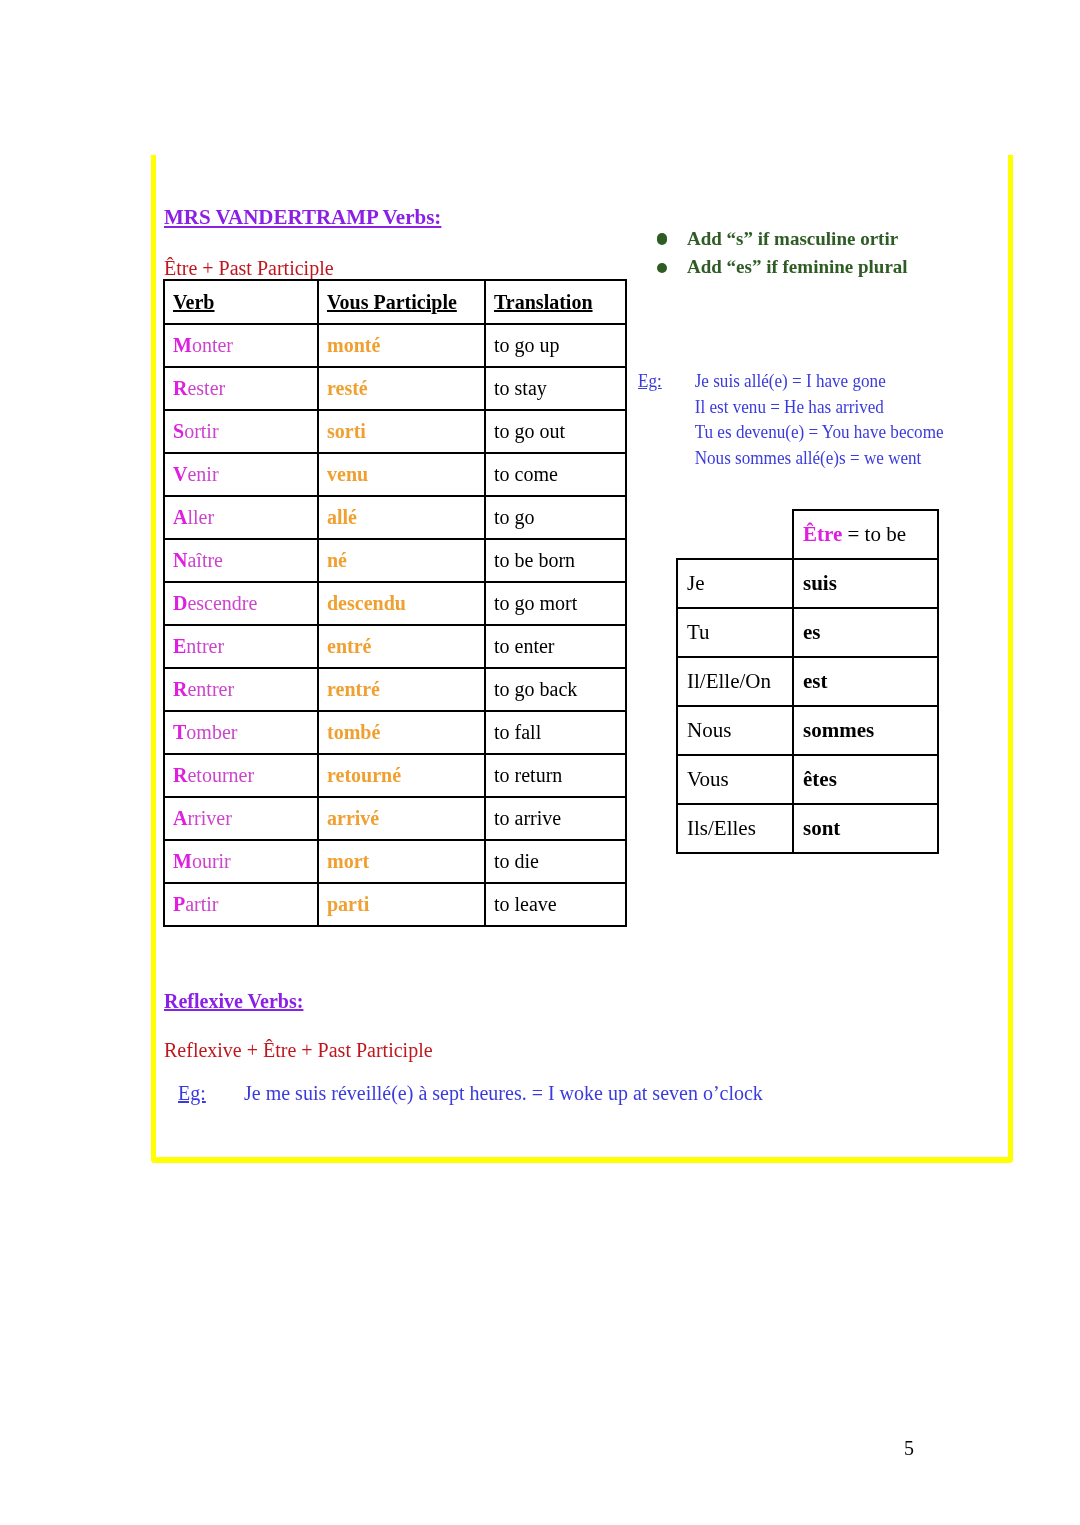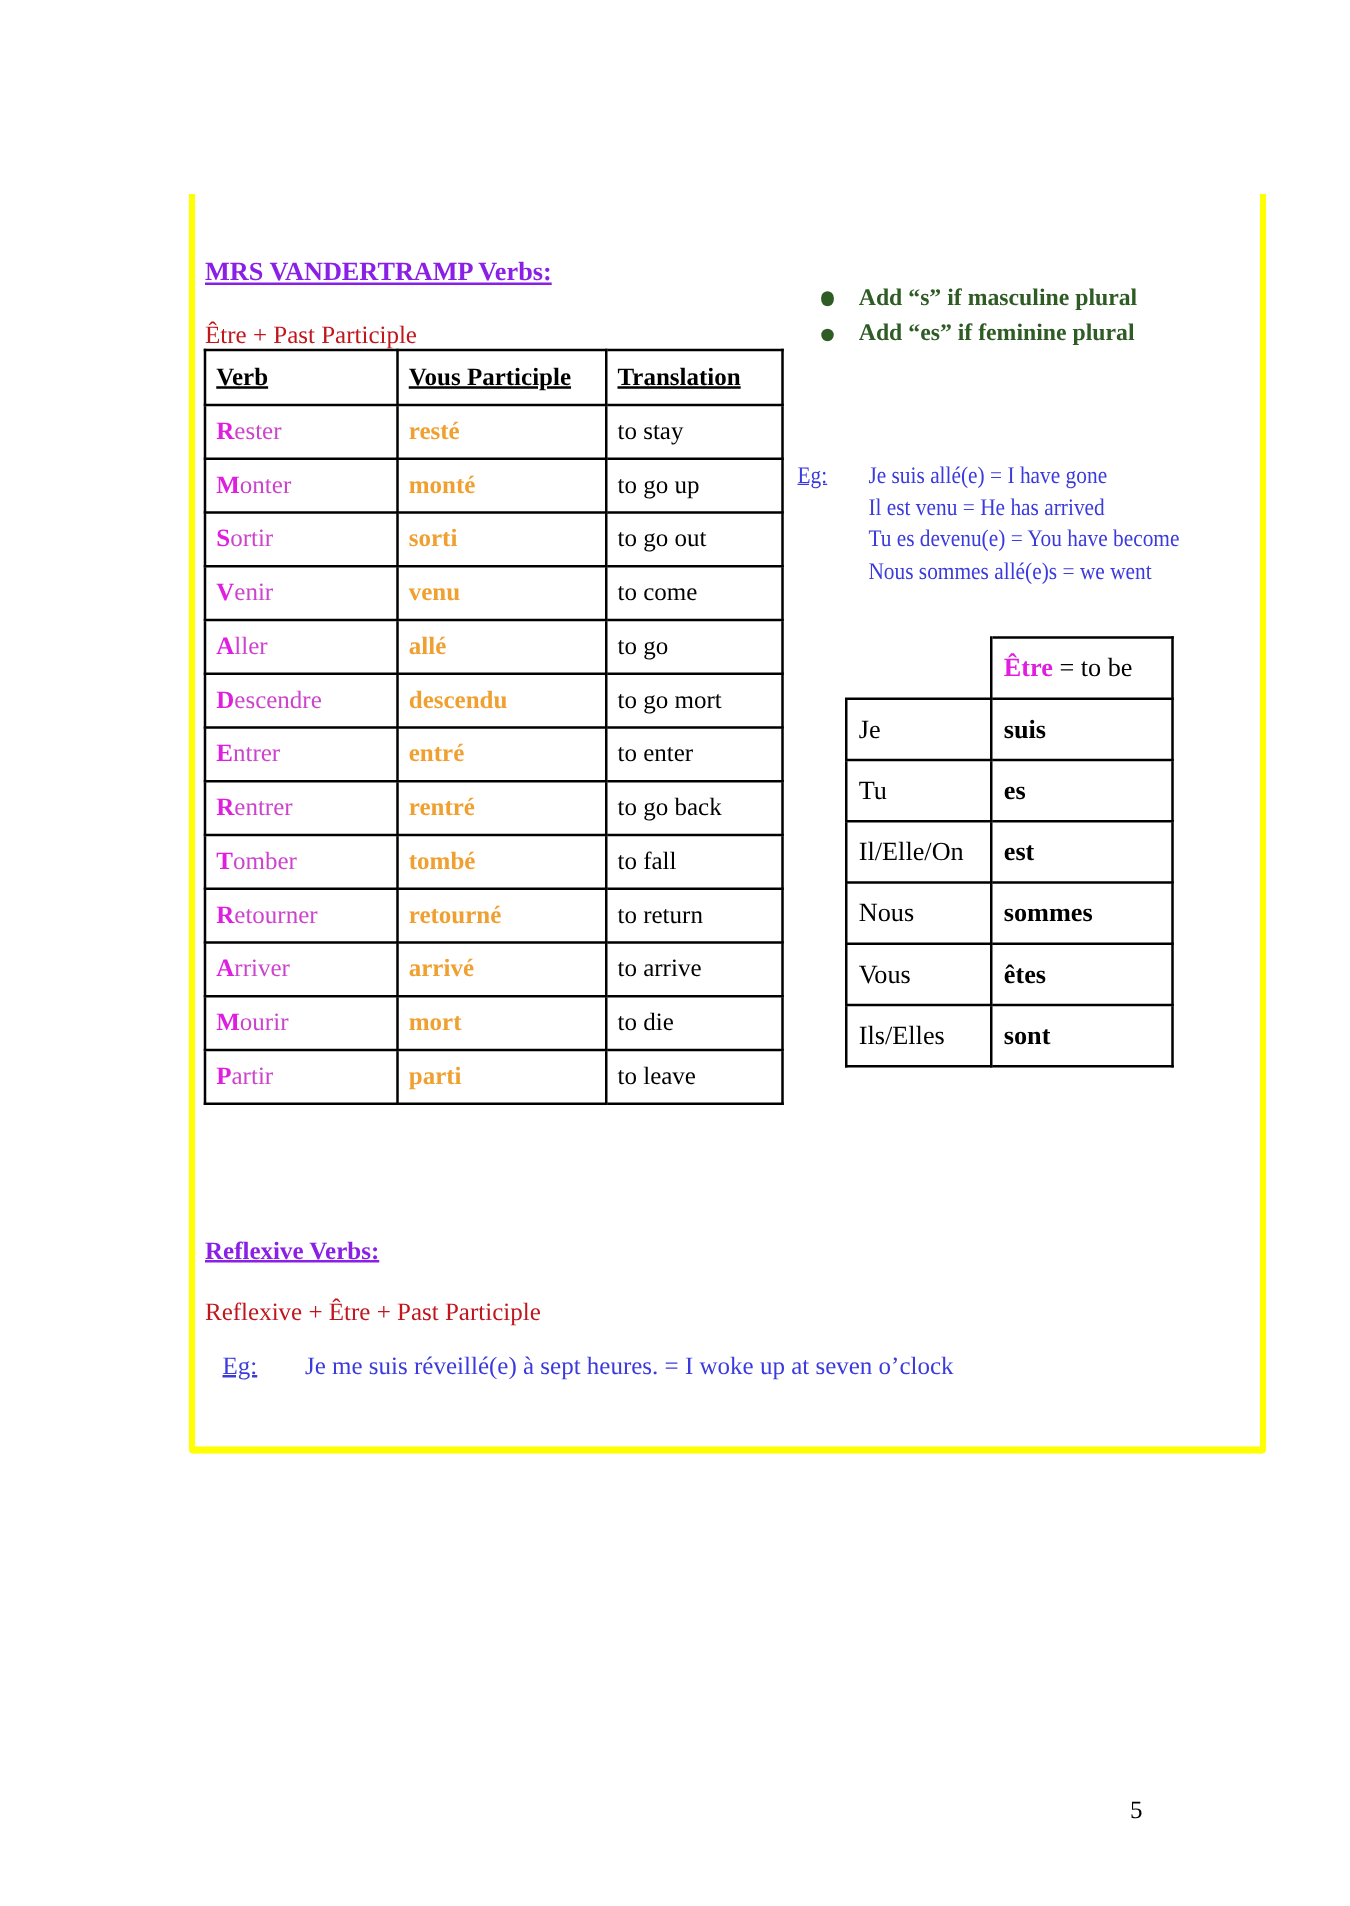--- a/index.html
+++ b/index.html
@@ -72,45 +72,50 @@
     </colgroup>
   <thead>
     <tr>
       <th>Verb</th>
       <th>Vous Participle</th>
       <th>Translation</th>
     </tr>
   </thead>
   <tbody id="verb-rows">
       <tr>
+        <td class="verb"><b>M</b><span>onter</span></td>
+        <td class="pp">monté</td>
+        <td>to go up</td>
+      </tr>
+      <tr>
         <td class="verb"><b>R</b><span>ester</span></td>
         <td class="pp">resté</td>
         <td>to stay</td>
       </tr>
       <tr>
-        <td class="verb"><b>M</b><span>onter</span></td>
-        <td class="pp">monté</td>
-        <td>to go up</td>
-      </tr>
-      <tr>
         <td class="verb"><b>S</b><span>ortir</span></td>
         <td class="pp">sorti</td>
         <td>to go out</td>
       </tr>
       <tr>
         <td class="verb"><b>V</b><span>enir</span></td>
         <td class="pp">venu</td>
         <td>to come</td>
       </tr>
       <tr>
         <td class="verb"><b>A</b><span>ller</span></td>
         <td class="pp">allé</td>
         <td>to go</td>
       </tr>
       <tr>
+        <td class="verb"><b>N</b><span>aître</span></td>
+        <td class="pp">né</td>
+        <td>to be born</td>
+      </tr>
+      <tr>
         <td class="verb"><b>D</b><span>escendre</span></td>
         <td class="pp">descendu</td>
         <td>to go mort</td>
       </tr>
       <tr>
         <td class="verb"><b>E</b><span>ntrer</span></td>
         <td class="pp">entré</td>
         <td>to enter</td>
       </tr>
       <tr>
@@ -141,21 +146,21 @@
       <tr>
         <td class="verb"><b>P</b><span>artir</span></td>
         <td class="pp">parti</td>
         <td>to leave</td>
       </tr>
     </tbody>
 </table>
 
 <ul class="rules">
   <li><span class="dot"></span></li>
-  <li><span class="dot"></span><span>Add “s” if masculine plural</span></li>
+  <li><span class="dot"></span><span>Add “s” if masculine ortir</span></li>
   <li><span class="dot"></span><span>Add “es” if feminine plural</span></li>
 </ul>
 
 <div class="eg1">
   <span class="eg-label">Eg:</span>
   <div class="lines">
     <div>Je suis allé(e)  = I have gone</div>
     <div>Il est venu = He has arrived</div>
     <div>Tu es devenu(e)  = You have become</div>
     <div>Nous sommes allé(e)s = we went</div>

